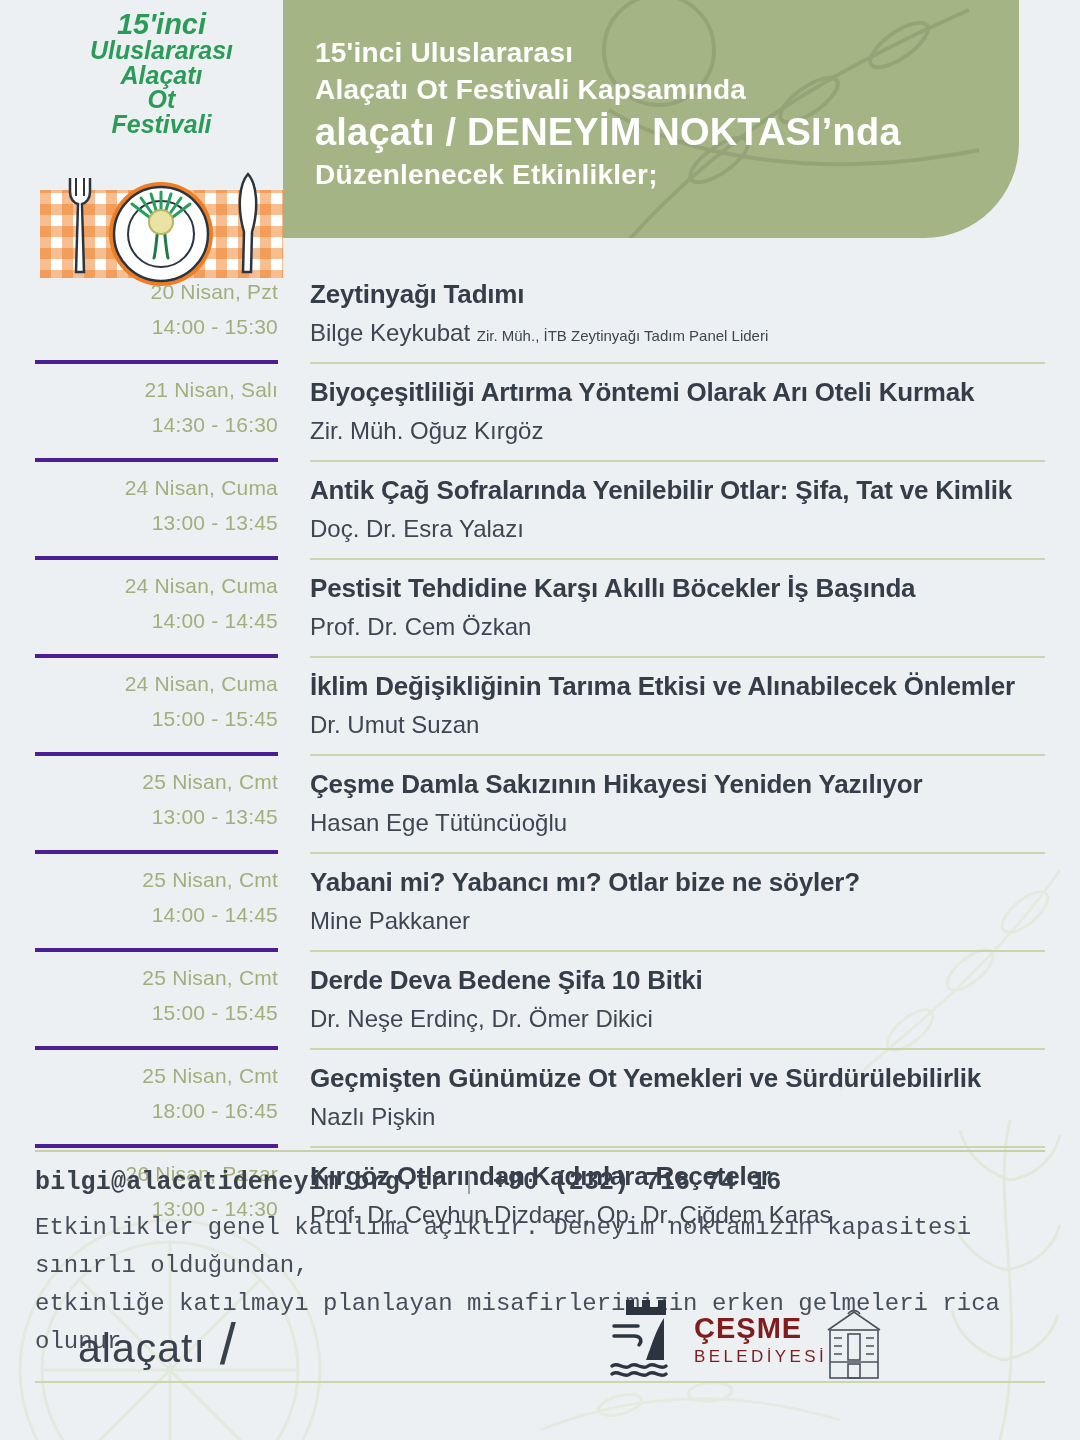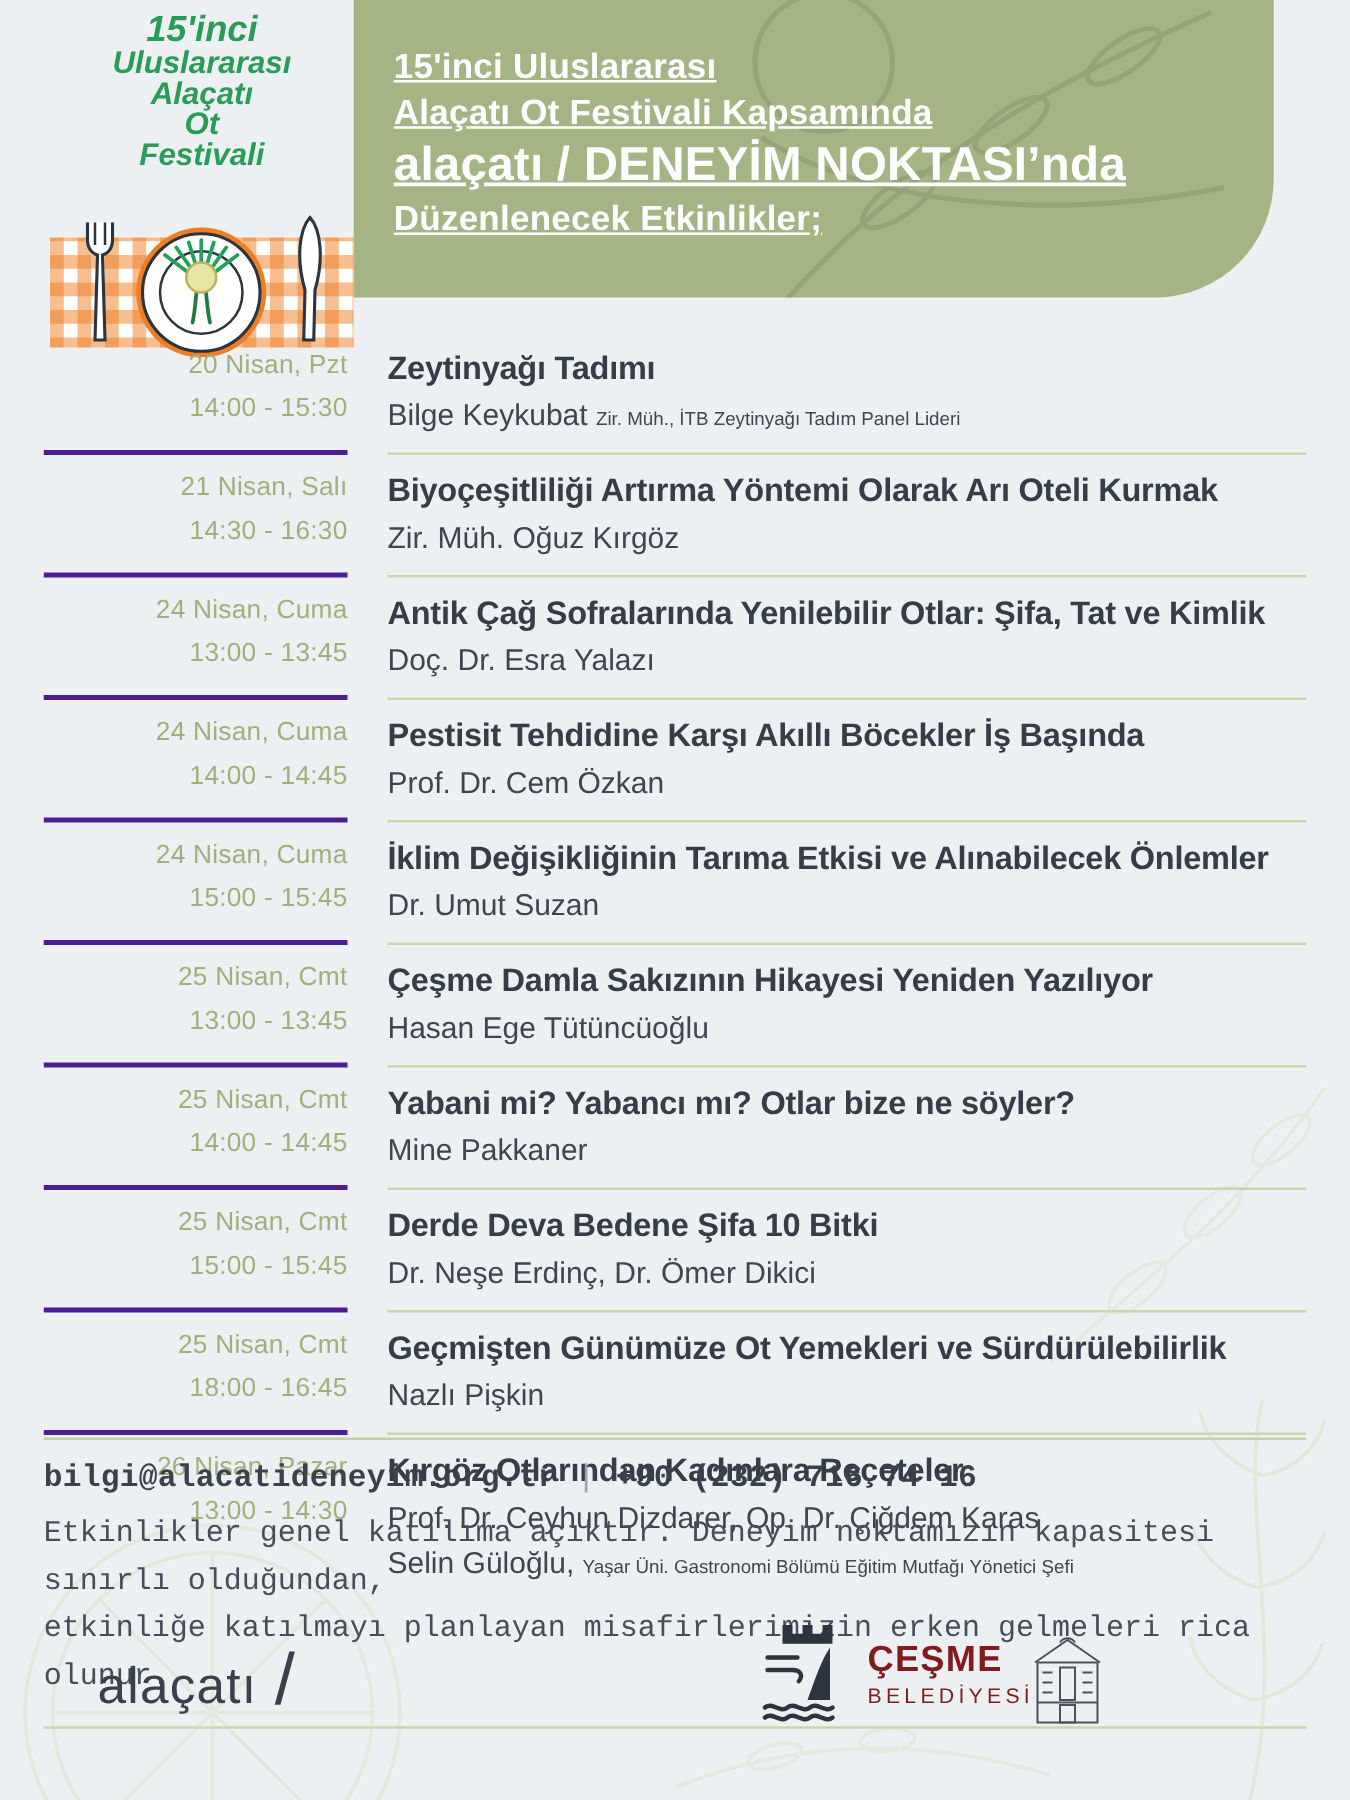--- a/index.html
+++ b/index.html
@@ -6,21 +6,21 @@
   .poster{
     position:relative;width:1080px;height:1440px;background:#edf0f3;
     font-family:"Liberation Sans",sans-serif;overflow:hidden;color:#39414d;
   }
   
   .bg-art{position:absolute;z-index:0;pointer-events:none;}
   
   .banner{
     position:absolute;z-index:1;left:283px;top:0;width:736px;height:238px;
     background:#a4b485;border-bottom-right-radius:95px;color:#fff;
-    box-sizing:border-box;padding:34px 20px 0 32px;overflow:hidden;text-decoration:underline;
+    box-sizing:border-box;padding:34px 20px 0 32px;overflow:hidden;
   }
   .banner .sprig{position:absolute;opacity:.14;}
   .banner-l{position:relative;font-weight:bold;font-size:28px;line-height:37px;letter-spacing:.2px;}
   .banner-big{position:relative;font-weight:bold;font-size:38px;line-height:48px;letter-spacing:.2px;}
   
   .logo{position:absolute;z-index:1;left:40px;top:10px;width:243px;text-align:center;}
   .logo-script{color:#2a9c57;font-weight:bold;font-style:italic;line-height:.98;}
   .logo-script .s1{font-size:29px;}
   .logo-script .s2{font-size:25px;}
   .logo-art{position:relative;margin-top:2px;height:148px;}
@@ -246,21 +246,20 @@
     </div>
 
     <div class="row">
       <div class="when">
         <div class="date">26 Nisan, Pazar</div>
         <div class="time">13:00 - 14:30</div>
       </div>
       <div class="what">
         <div class="title">Kırgöz Otlarından Kadınlara Reçeteler</div>
         <div class="speaker">Prof. Dr. Ceyhun Dizdarer, Op. Dr. Çiğdem Karas</div>
-        <div class="speaker speaker2"><span>Selin Güloğlu, </span><span class="note">Yaşar Üni. Gastronomi Bölümü Eğitim Mutfağı Yönetici Şefi</span></div>
       </div>
     </div>
 
   </div>
 
   <div class="contact">
     <div class="contact-line">
       <span>bilgi@alacatideneyim.org.tr</span><span class="pipe">|</span><span>+90 (232) 716 74 16</span>
     </div>
     <div class="disclaimer">

